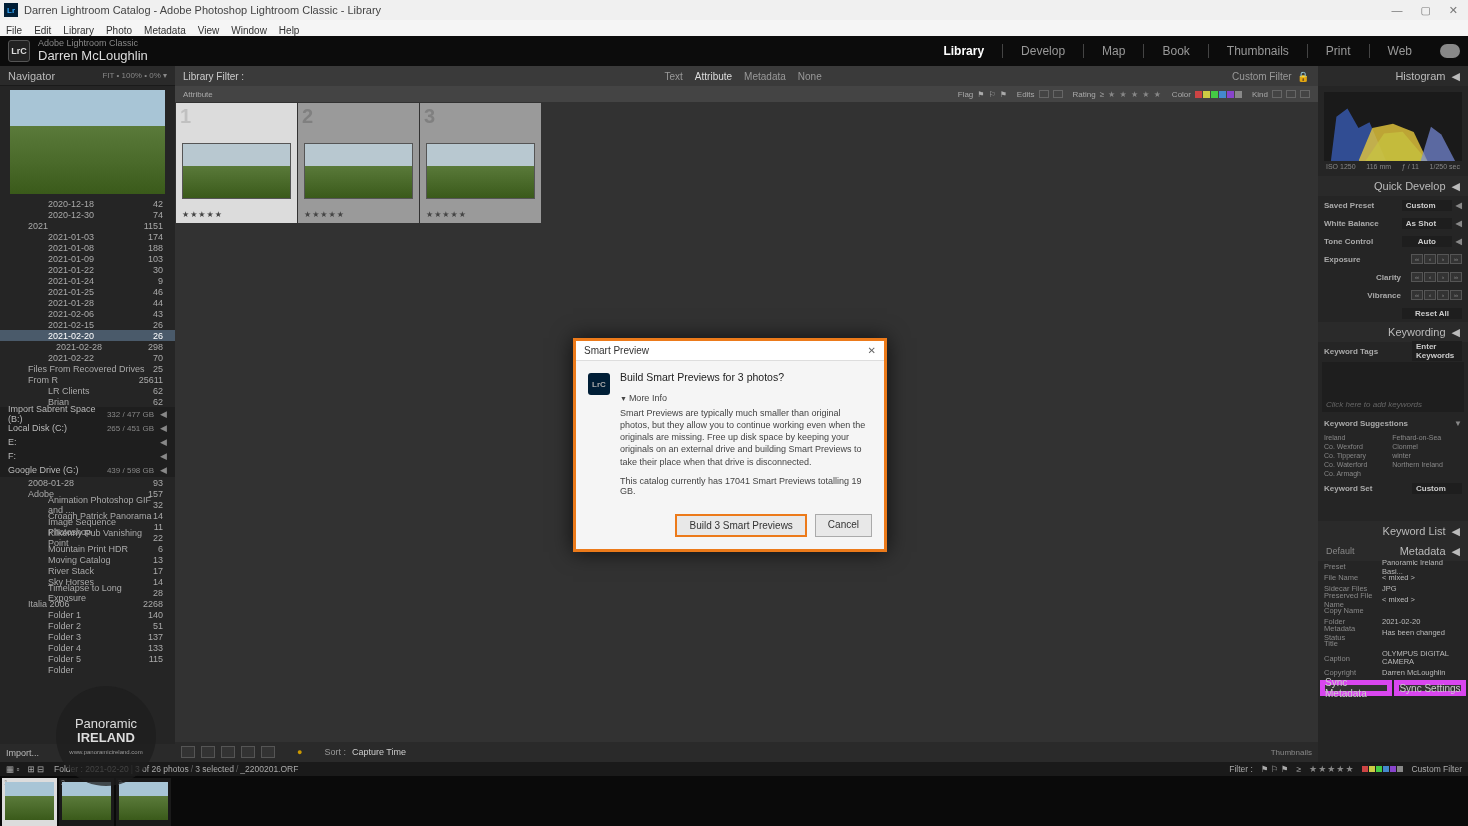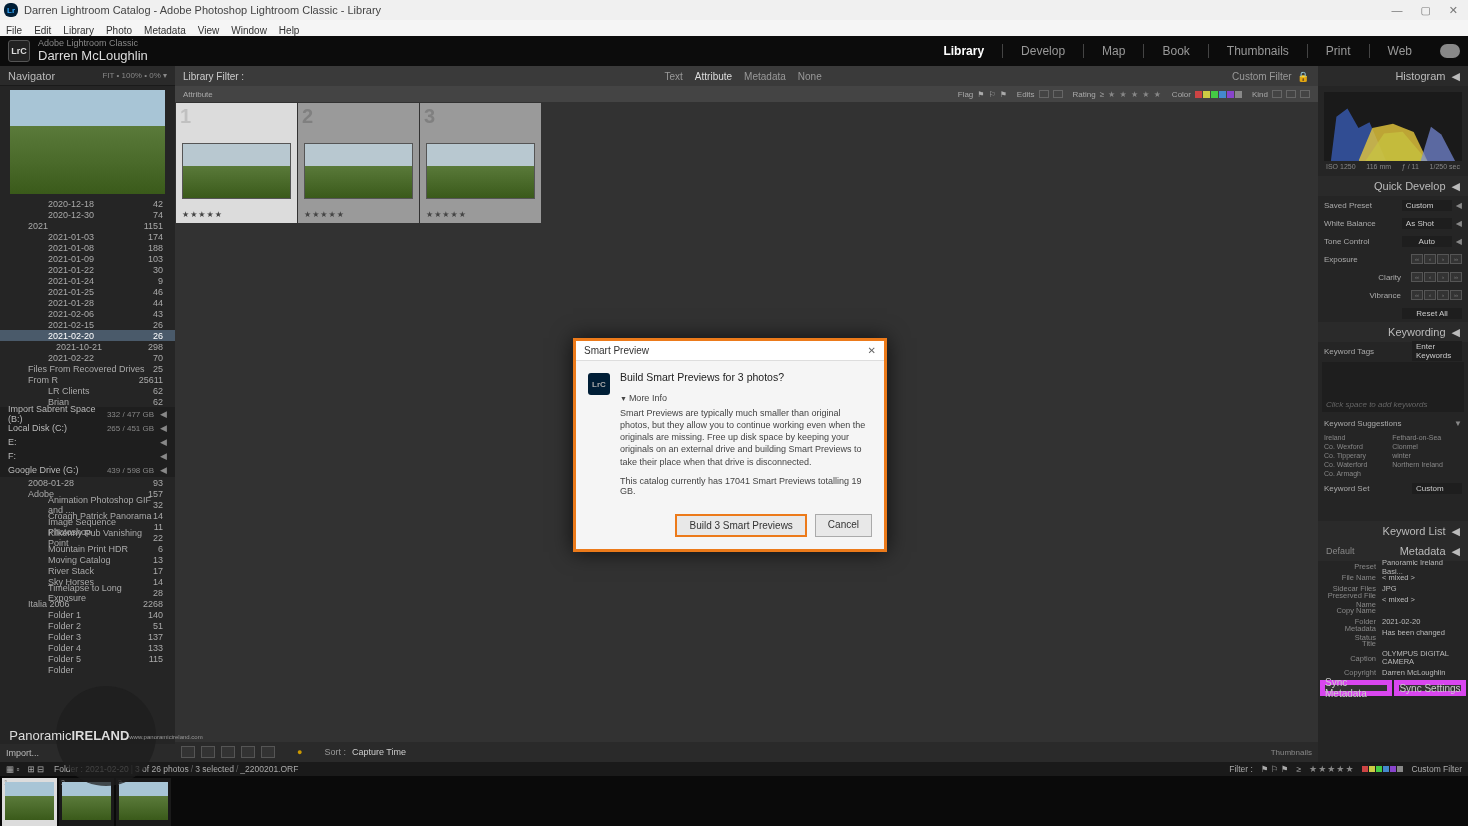--- a/index.html
+++ b/index.html
@@ -1,20 +1,20 @@
 <!DOCTYPE html>
 <html><head>
 <meta charset="utf-8">
 <style>
 * { margin: 0; padding: 0; box-sizing: border-box; font-family: "Segoe UI", Tahoma, sans-serif; user-select: none; }
 body { background: #000; width: 1468px; height: 826px; overflow: hidden; color: #ccc; font-size: 10px; }
 
 
 .titlebar { height: 20px; background: #f0f0f0; display: flex; align-items: center; padding: 0 4px; color: #444; font-size: 11px; }
-.titlebar .lrc { width: 14px; height: 14px; background: #001e36; color:#31a8ff; font-size:8px; font-weight:bold; display:flex; align-items:center; justify-content:center; margin-right:6px; border-radius:6px;}
+.titlebar .lrc { width: 14px; height: 14px; background: #001e36; color:#31a8ff; font-size:8px; font-weight:bold; display:flex; align-items:center; justify-content:center; margin-right:6px; border-radius:0;}
 .win-controls { margin-left:auto; display:flex; gap:18px; color:#777; font-size:11px; padding-right:6px;}
 .win-controls span{cursor:default;}
 
 
 .menubar { height: 16px; background: #f5f5f5; display: flex; align-items: flex-end; gap: 12px; padding: 0 6px; color:#333; font-size:10px;}
 
 
 .identity { height: 30px; background: #0c0c0c; display:flex; align-items:center; padding:0 8px; }
 .identity .id-lrc{width:22px;height:22px;background:#222;border:1px solid #555;color:#ddd;font-size:9px;font-weight:bold;display:flex;align-items:center;justify-content:center;border-radius:3px;margin-right:8px;}
 .identity .id-text{display:flex;flex-direction:column;line-height:1.1;}
@@ -86,32 +86,32 @@
 
 .r-hdr{height:20px;background:#2a2a2a;display:flex;align-items:center;justify-content:flex-end;padding:0 8px;font-size:11px;color:#bbb;}
 .histo{height:90px;background:#252525;padding:6px;display:flex;flex-direction:column;}
 .histo-graph{flex:1;background:#1a1a1a;position:relative;overflow:hidden;}
 .histo-graph .h-r{position:absolute;bottom:0;left:5%;width:40%;height:80%;background:rgba(60,100,200,0.7);clip-path:polygon(0 100%,10% 20%,30% 5%,50% 40%,70% 30%,100% 100%);}
 .histo-graph .h-y{position:absolute;bottom:0;left:25%;width:50%;height:60%;background:rgba(230,200,60,0.8);clip-path:polygon(0 100%,20% 20%,50% 10%,80% 30%,100% 100%);}
 .histo-graph .h-g{position:absolute;bottom:0;left:30%;width:45%;height:50%;background:rgba(80,180,80,0.7);clip-path:polygon(0 100%,30% 20%,60% 15%,100% 100%);}
 .histo-graph .h-b{position:absolute;bottom:0;right:5%;width:25%;height:55%;background:rgba(120,140,220,0.7);clip-path:polygon(0 100%,30% 10%,60% 30%,100% 100%);}
 .histo-info{display:flex;justify-content:space-between;font-size:7px;color:#888;padding:2px 2px 0;}
 
-.qd-row{height:18px;display:flex;align-items:center;padding:0 6px;font-size:8px;color:#aaa;}
+.qd-row{height:18px;display:flex;align-items:center;padding:0 6px;font-size:8px;color:#aaa;font-weight:bold;}
 .qd-row .ql{flex:1;}
 .qd-row .qv{width:50px;background:#1e1e1e;padding:1px 4px;color:#ccc;font-size:8px;}
 .qd-row .qbtns{display:flex;gap:1px;margin-left:4px;}
 .qd-row .qb{width:12px;height:10px;background:#333;border:1px solid #555;font-size:6px;display:flex;align-items:center;justify-content:center;color:#888;}
 
 .kw-area{height:50px;background:#1e1e1e;margin:2px 4px;padding:4px;font-size:8px;color:#666;font-style:italic;}
 .kw-sug{display:flex;flex-wrap:wrap;gap:2px;padding:2px 6px;font-size:7px;color:#888;}
 .kw-sug span{width:48%;}
 
 .meta-row{height:11px;display:flex;align-items:center;padding:0 6px;font-size:7.5px;color:#999;}
-.meta-row .ml{width:58px;text-align:right;padding-right:6px;color:#888;}
+.meta-row .ml{width:58px;text-align:left;padding-right:6px;color:#888;}
 .meta-row .mv{flex:1;color:#bbb;}
 
 .sync-btns{height:20px;display:flex;gap:2px;padding:2px;}
 .sync-btns .sb{flex:1;background:#333;border:5px solid #d946ef;font-size:10px;display:flex;align-items:center;justify-content:center;color:#ccc;}
 
 
 .fs-info{height:14px;background:#1a1a1a;display:flex;align-items:center;padding:0 6px;font-size:8.5px;color:#aaa;}
 .fs-info .sep2{color:#666;margin:0 2px;}
 .fs-info .right{margin-left:auto;display:flex;align-items:center;gap:8px;}
 .fs-info .starsw{color:#888;font-size:9px;letter-spacing:1px;}
@@ -135,21 +135,21 @@
 .dlg-q{font-size:10.5px;color:#222;margin-bottom:10px;}
 .dlg-more{font-size:9px;color:#444;cursor:pointer;margin-bottom:4px;}
 .dlg-more::before{content:"▼ ";font-size:7px;}
 .dlg-info{font-size:9px;color:#444;line-height:1.35;margin-bottom:8px;}
 .dlg-cat{font-size:9px;color:#444;}
 .dlg-btns{display:flex;justify-content:flex-end;gap:8px;padding:8px 12px 12px;}
 .dlg-btn{padding:4px 12px;background:#e8e8e8;border:1px solid #aaa;font-size:10px;cursor:pointer;}
 .dlg-btn.primary{border:2px solid #ec7a1a;}
 
 
-.watermark{position:absolute;left:56px;bottom:40px;pointer-events:none;width:100px;height:100px;border-radius:50%;background:rgba(30,30,30,0.75);display:flex;flex-direction:row;align-items:center;justify-content:center;color:#ddd;font-size:13px;line-height:1.1;}
+.watermark{position:absolute;left:56px;bottom:40px;pointer-events:none;width:100px;height:100px;border-radius:50%;background:rgba(30,30,30,0.75);display:flex;flex-direction:column;align-items:center;justify-content:center;color:#ddd;font-size:13px;line-height:1.1;}
 .watermark .w2{font-weight:bold;}
 .watermark .w3{font-size:6px;color:#999;margin-top:3px;}
 </style>
 </head>
 <body>
 
 <div class="titlebar">
   <div class="lrc">Lr</div>
   <span>Darren Lightroom Catalog - Adobe Photoshop Lightroom Classic - Library</span>
   <div class="win-controls">
@@ -251,21 +251,21 @@
         </div>
         <div class="folder-row lv1">
           <span>2021-02-15</span>
           <span class="count">26</span>
         </div>
         <div class="folder-row lv1 selected">
           <span>2021-02-20</span>
           <span class="count">26</span>
         </div>
         <div class="folder-row sub">
-          <span>2021-10-21</span>
+          <span>2021-02-28</span>
           <span class="count">298</span>
         </div>
         <div class="folder-row lv1">
           <span>2021-02-22</span>
           <span class="count">70</span>
         </div>
         <div class="folder-row lv0">
           <span>Files From Recovered Drives</span>
           <span class="count">25</span>
         </div>
@@ -556,21 +556,21 @@
       </div>
 
     <div class="r-hdr">
         <span>Keywording</span>
         <span style="margin-left:6px">◀</span>
       </div>
     <div class="qd-row">
         <span class="ql">Keyword Tags</span>
         <span class="qv">Enter Keywords</span>
       </div>
-    <div class="kw-area"><span style="position:relative;top:34px">Click space to add keywords</span></div>
+    <div class="kw-area"><span style="position:relative;top:34px">Click here to add keywords</span></div>
     <div class="qd-row">
         <span class="ql">Keyword Suggestions</span>
         <span style="color:#888">▼</span>
       </div>
     <div class="kw-sug" id="kwsug">
         <span>Ireland</span>
         <span>Fethard-on-Sea</span>
         <span>Co. Wexford</span>
         <span>Clonmel</span>
         <span>Co. Tipperary</span>

